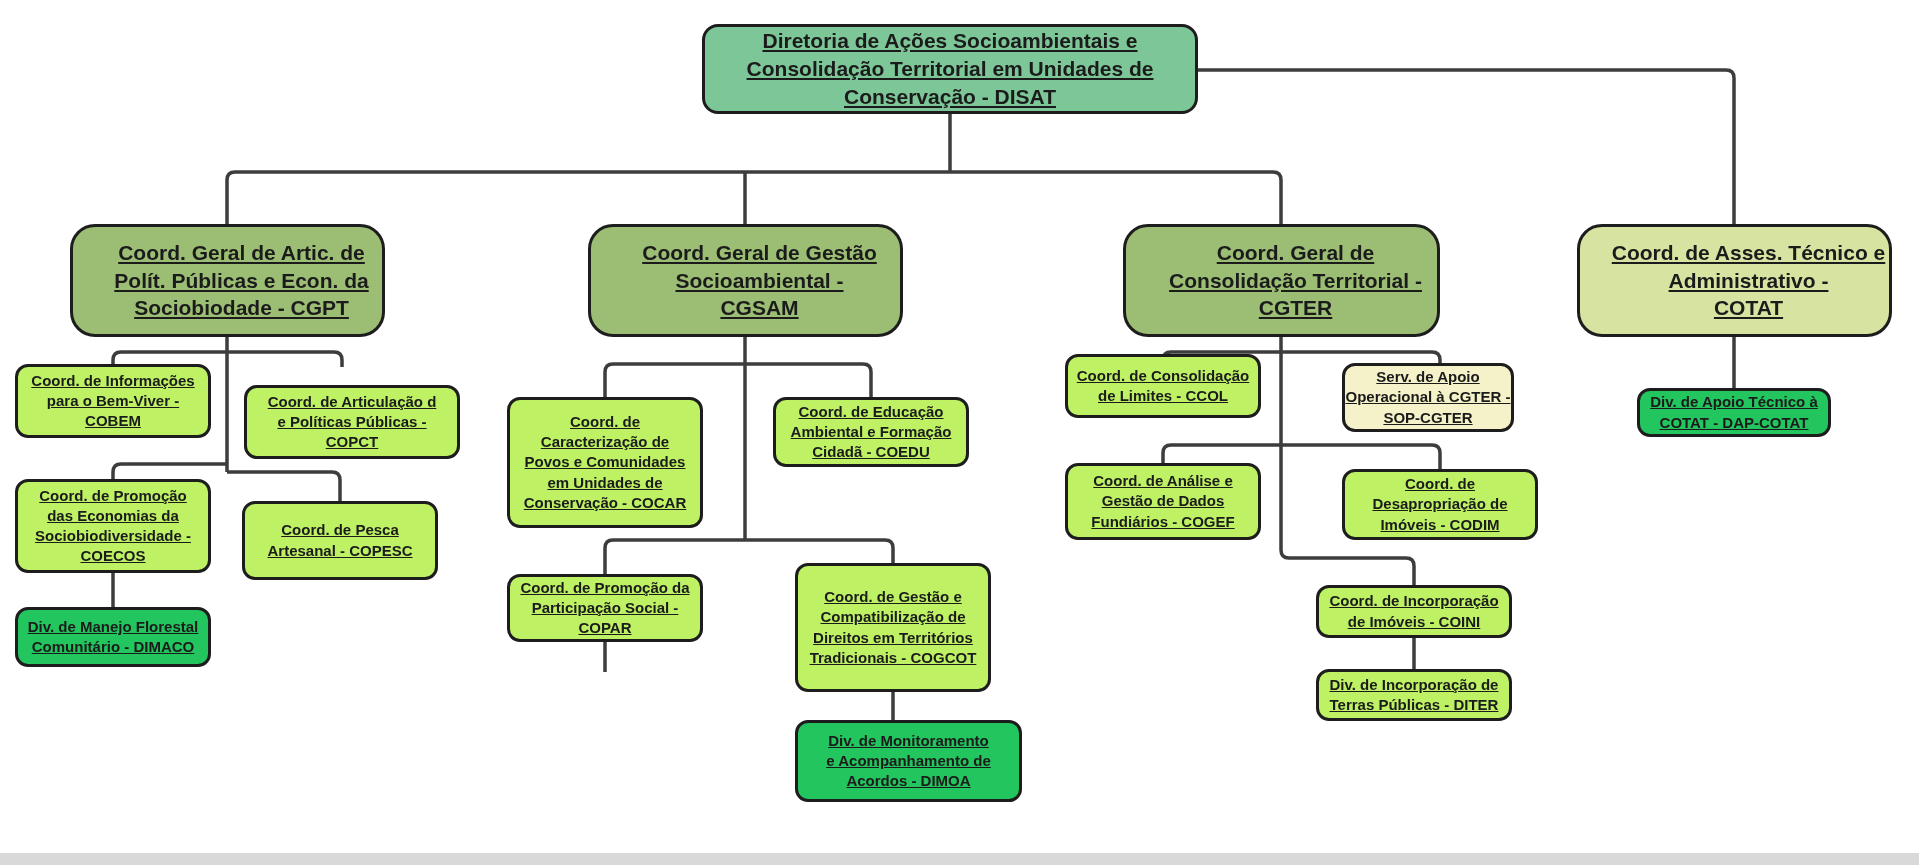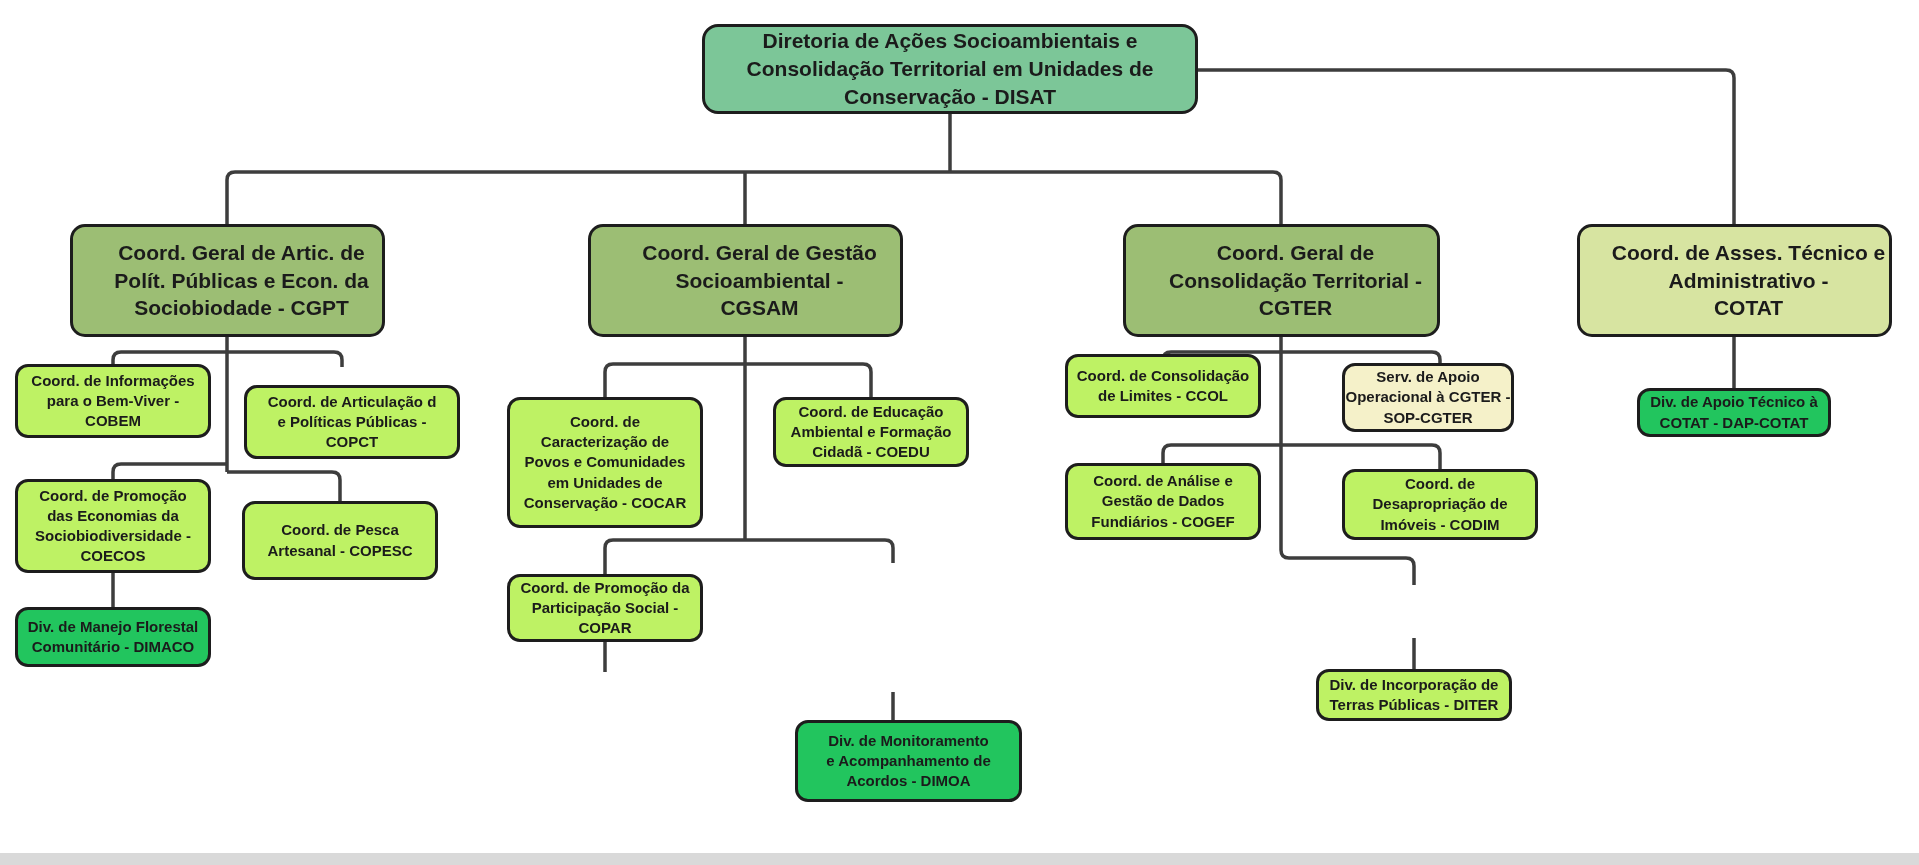--- a/index.html
+++ b/index.html
@@ -13,24 +13,25 @@
   #connectors{position:absolute;left:0;top:0;width:1919px;height:865px;}
   #connectors path{fill:none;stroke:#3d3d3d;stroke-width:3.5;stroke-linejoin:round;}
   .node{
     position:absolute;
     box-sizing:border-box;
     border:3px solid #1d1d1d;
     display:flex;align-items:center;justify-content:flex-end;
     text-align:center;
     color:#1b1b1b;
     font-weight:bold;
+    text-decoration:underline;
   }
   .lbl{white-space:pre-line;display:block;width:100%;}
   .root{background:#7cc698;border-radius:16px;font-size:21px;line-height:1.32;}
-  .lvl2{background:#9cbe74;border-radius:15px;font-size:21px;line-height:1.33;padding-left:28px;}
+  .lvl2{background:#9cbe74;border-radius:25px;font-size:21px;line-height:1.33;padding-left:28px;}
   .coord{background:#bef264;border-radius:13px;font-size:15px;line-height:1.34;}
   .divb{background:#22c55e;border-radius:13px;font-size:15px;line-height:1.34;}
   .serv{background:#f5f1c9;border-radius:13px;font-size:15px;line-height:1.34;}
   .coord-fill{background:#d7e4a1;}
   .bottom-bar{
     position:absolute;left:0;top:853px;width:1919px;height:12px;
     background:#d9d9d9;
   }
 </style>
 </head>
@@ -132,20 +133,26 @@
   <div class="node coord" style="left:773px;top:397px;width:196px;height:70px">
     <span class="lbl">Coord. de Educação
 Ambiental e Formação
 Cidadã - COEDU</span>
   </div>
   <div class="node coord" style="left:507px;top:574px;width:196px;height:68px">
     <span class="lbl">Coord. de Promoção da
 Participação Social  -
 COPAR</span>
   </div>
+  <div class="node coord" style="left:795px;top:563px;width:196px;height:129px">
+    <span class="lbl">Coord. de Gestão e
+Compatibilização de
+Direitos em Territórios
+Tradicionais - COGCOT</span>
+  </div>
   <div class="node divb" style="left:795px;top:720px;width:227px;height:82px">
     <span class="lbl">Div. de Monitoramento
 e Acompanhamento de
 Acordos - DIMOA</span>
   </div>
 
   <div class="node coord" style="left:1065px;top:354px;width:196px;height:64px">
     <span class="lbl">Coord. de Consolidação
 de Limites - CCOL</span>
   </div>
@@ -157,20 +164,24 @@
   <div class="node coord" style="left:1065px;top:463px;width:196px;height:77px">
     <span class="lbl">Coord. de Análise e
 Gestão de Dados
 Fundiários - COGEF</span>
   </div>
   <div class="node coord" style="left:1342px;top:469px;width:196px;height:71px">
     <span class="lbl">Coord. de
 Desapropriação de
 Imóveis - CODIM</span>
   </div>
+  <div class="node coord" style="left:1316px;top:585px;width:196px;height:53px">
+    <span class="lbl">Coord. de Incorporação
+de Imóveis - COINI</span>
+  </div>
   <div class="node coord" style="left:1316px;top:669px;width:196px;height:52px">
     <span class="lbl">Div. de Incorporação de
 Terras Públicas - DITER</span>
   </div>
 
   <div class="node divb" style="left:1637px;top:388px;width:194px;height:49px">
     <span class="lbl">Div. de Apoio Técnico à
 COTAT - DAP-COTAT</span>
   </div>
 

